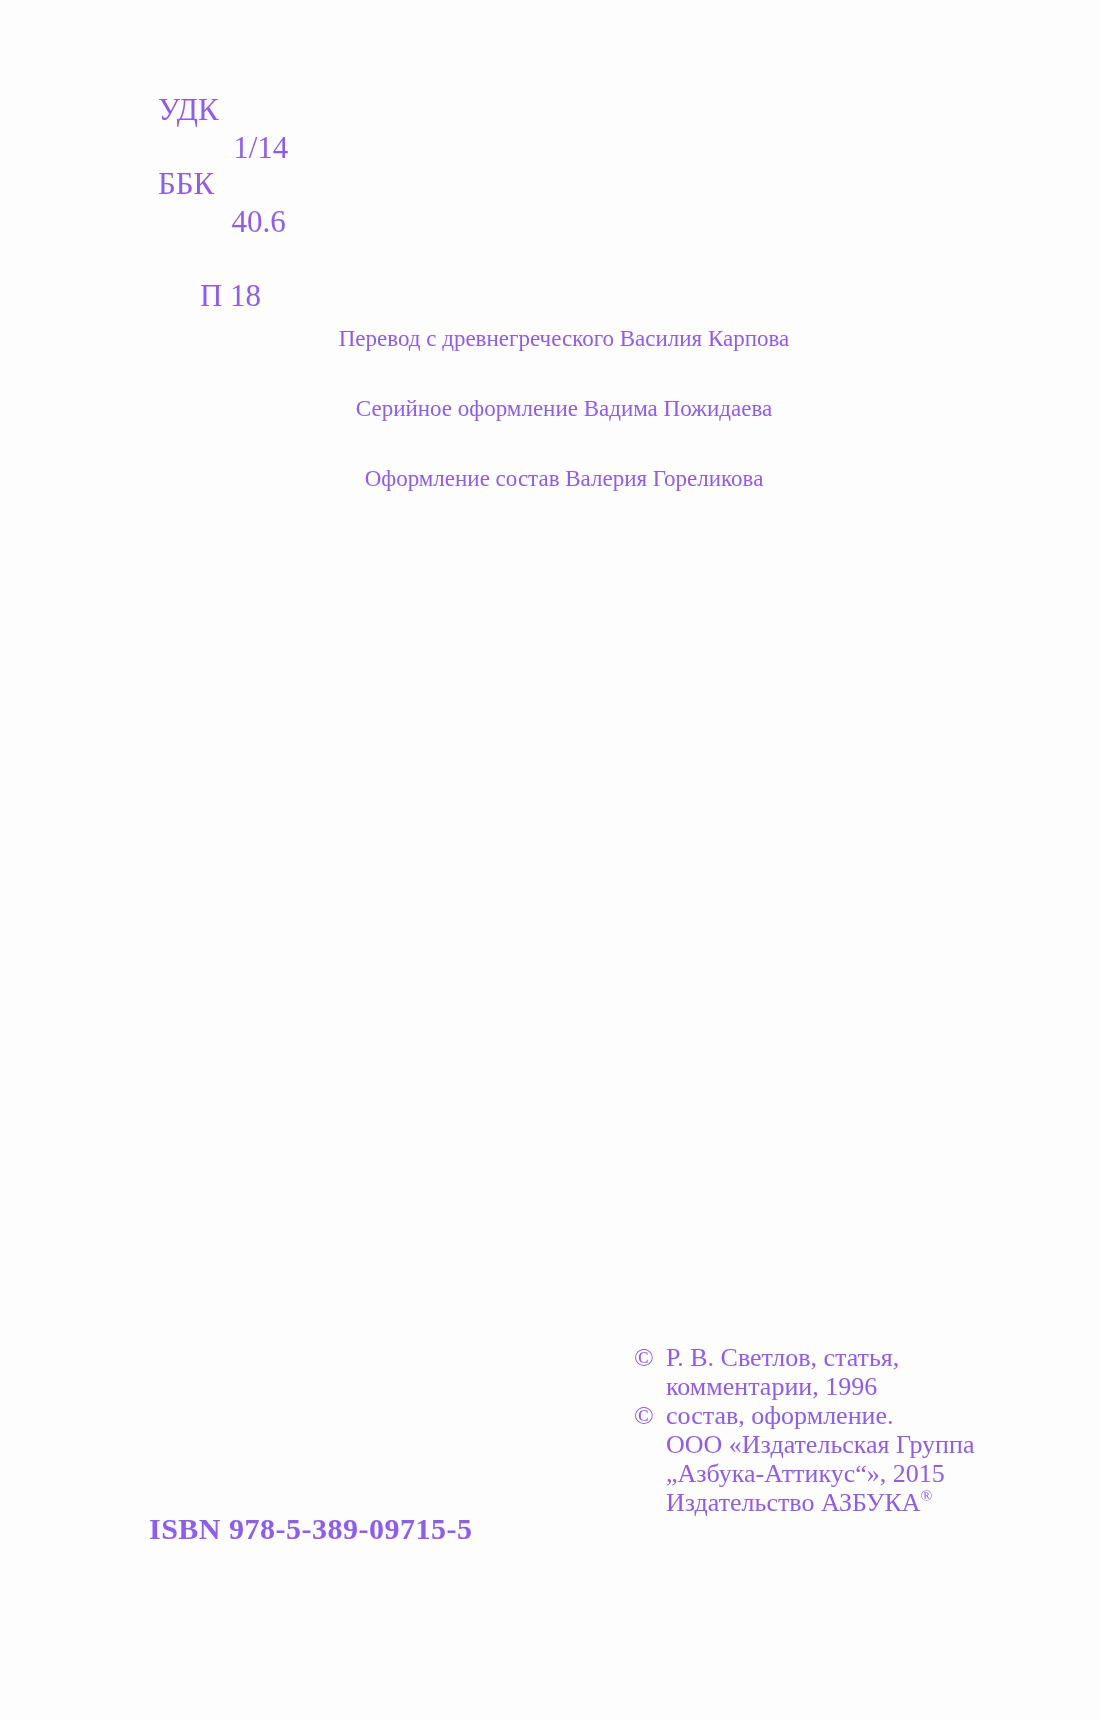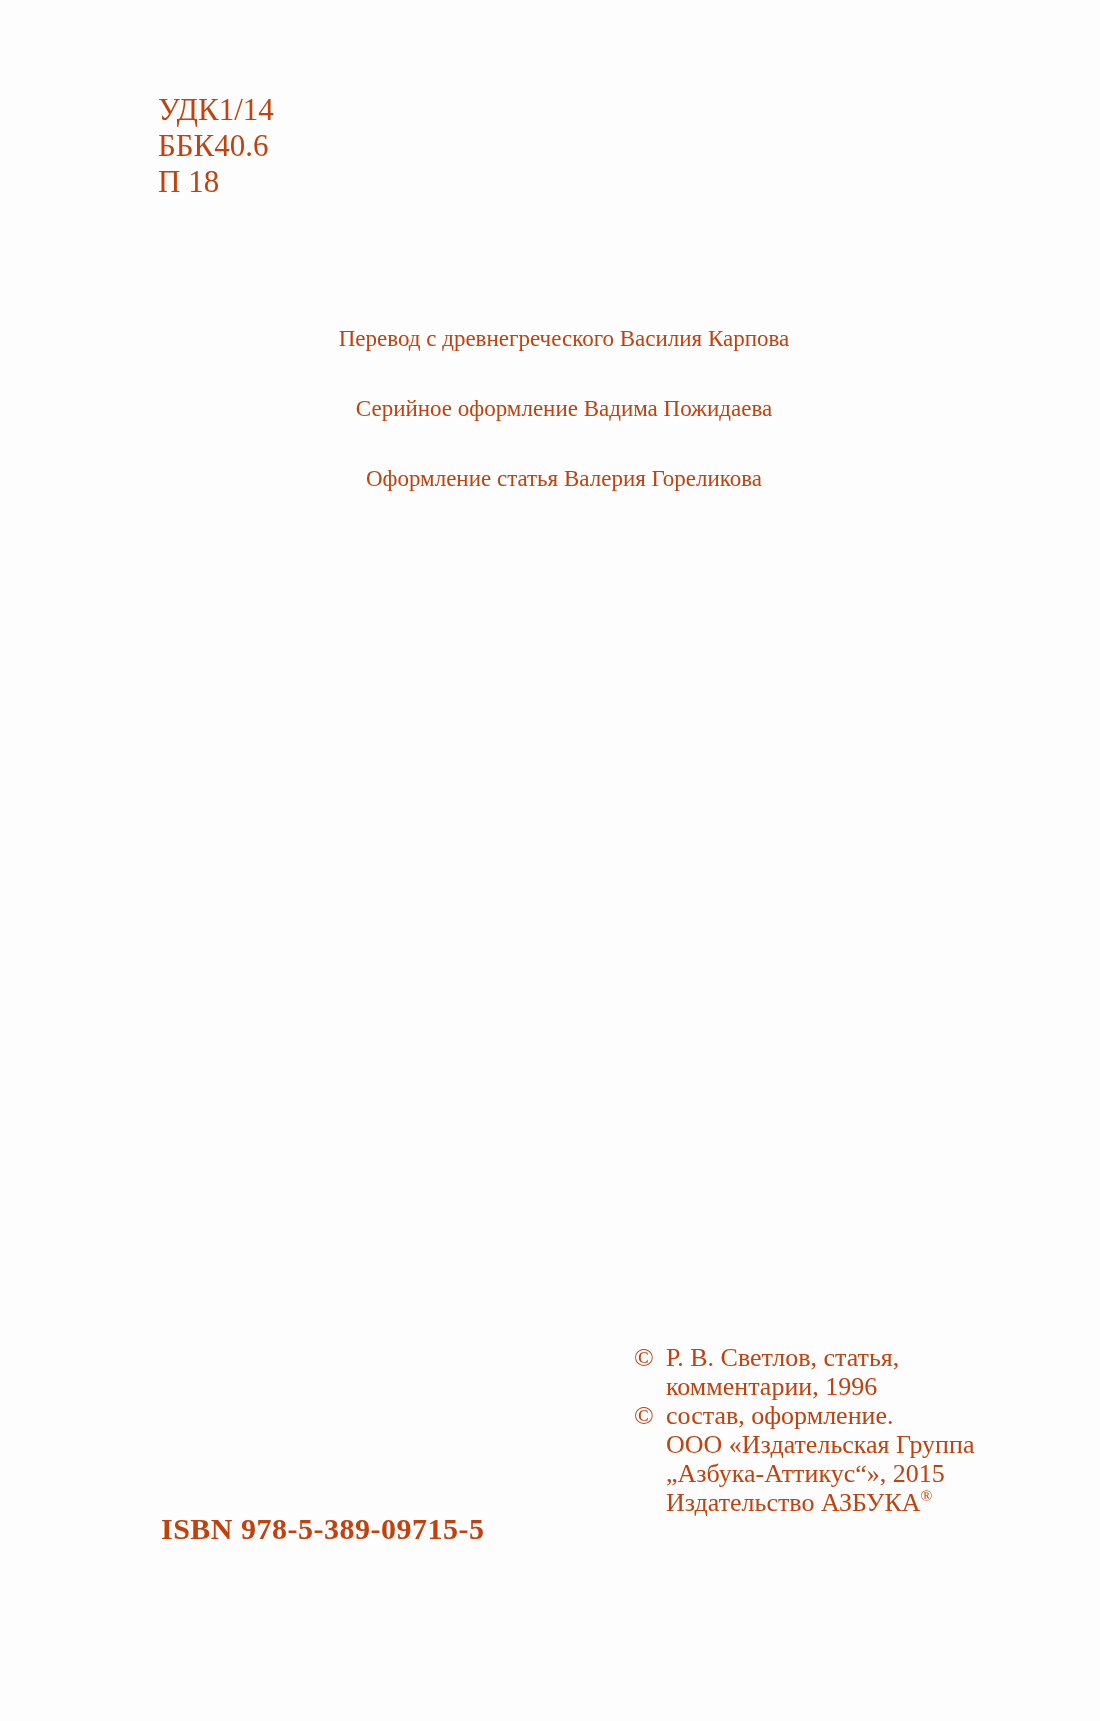--- a/index.html
+++ b/index.html
@@ -7,21 +7,21 @@
     padding: 0;
     background: #ffffff;
   }
   .page {
     position: relative;
     width: 1100px;
     height: 1721px;
     background: #fdfdfd;
     overflow: hidden;
     font-family: "Liberation Serif", "DejaVu Serif", serif;
-    color: #c2410c;
+    color: #8b5cf6;
   }
 
   
   .biblio {
     position: absolute;
     left: 158px;
     top: 92px;
     width: 145px;
     font-size: 31px;
     line-height: 36px;
@@ -29,21 +29,22 @@
   .biblio-row {
     display: flex;
     white-space: nowrap;
   }
   .biblio-label {
     flex: none;
     text-align: left;
   }
   .biblio-value {
     flex: 1;
-    text-align: left;
+    text-align: center;
+    margin-top: 38px;
   }
 
   
   .credits {
     position: absolute;
     left: 28px;
     top: 304px;
     width: 1072px;
     text-align: center;
     font-size: 23px;
@@ -72,21 +73,21 @@
   }
   .cp-lines sup {
     font-size: 60%;
     line-height: 0;
     vertical-align: super;
   }
 
   
   .isbn {
     position: absolute;
-    left: 161px;
+    left: 149px;
     top: 1512px;
     font-size: 30px;
     line-height: 34px;
     font-weight: bold;
     letter-spacing: 0.5px;
     white-space: nowrap;
   }
 </style>
 </head>
 <body>
@@ -104,21 +105,21 @@
     </div>
     <div class="biblio-row">
       <span class="biblio-label"></span>
       <span class="biblio-value">П 18</span>
     </div>
   </div>
 
   <div class="credits">
     <div>Перевод с древнегреческого Василия Карпова</div>
     <div>Серийное оформление Вадима Пожидаева</div>
-    <div>Оформление статья Валерия Гореликова</div>
+    <div>Оформление состав Валерия Гореликова</div>
   </div>
 
   <div class="copyright">
     <div class="cp-entry">
       <span class="cp-sym">©</span>
       <div class="cp-lines">
         <div>Р. В. Светлов, статья,</div>
         <div>комментарии, 1996</div>
       </div>
     </div>

